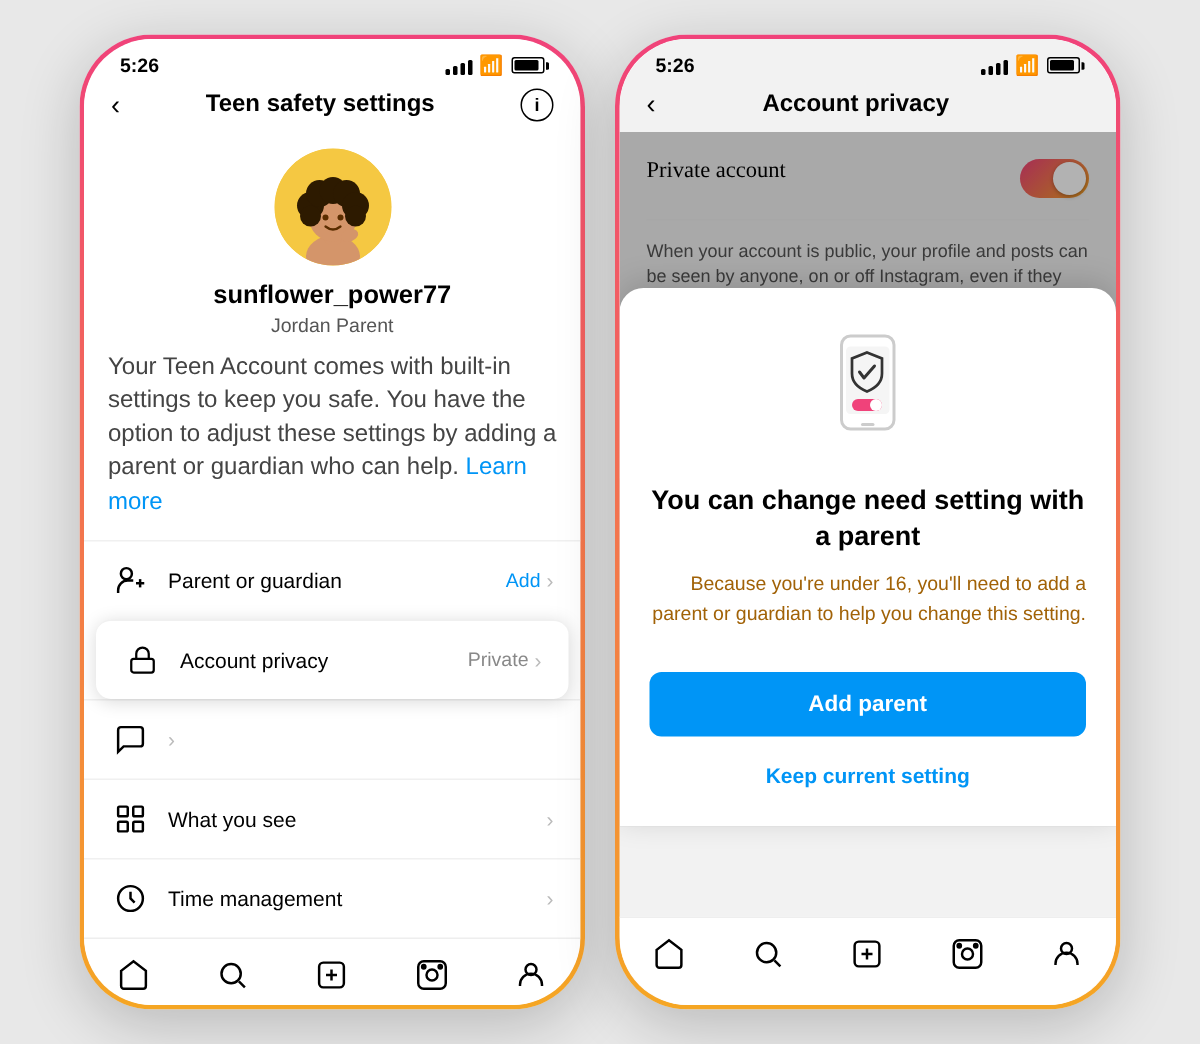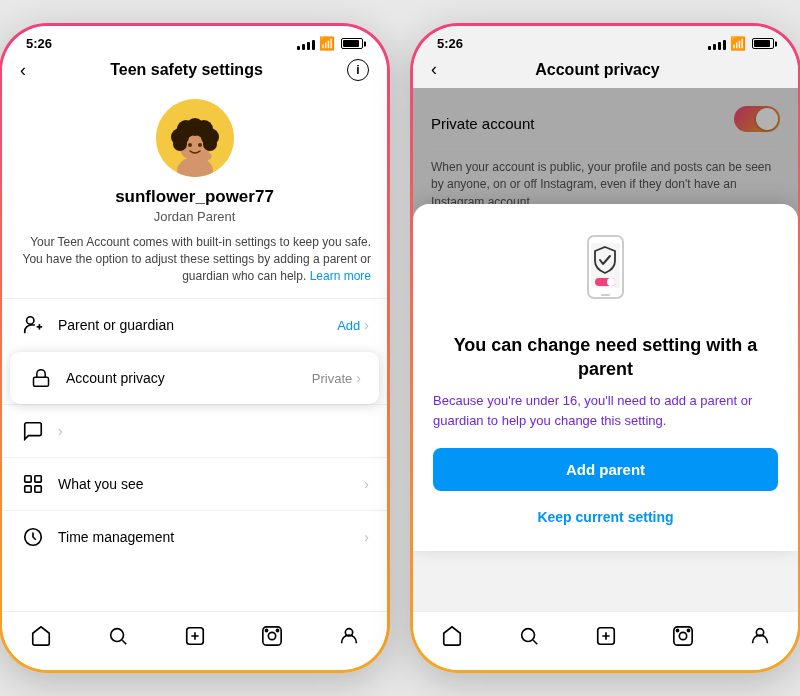--- a/index.html
+++ b/index.html
@@ -12,21 +12,21 @@
       height: 696px;
       font-family: -apple-system, BlinkMacSystemFont, 'Segoe UI', sans-serif;
     }
     .phones-container {
       display: flex;
       gap: 20px;
       align-items: center;
       padding: 20px;
     }
     .phone {
-      width: 391px;
+      width: 337px;
       height: 650px;
       border-radius: 48px;
       position: relative;
       overflow: hidden;
       background: #fff;
       box-shadow: 0 10px 40px rgba(0,0,0,0.2);
     }
     .phone-border-left {
       border: 3px solid transparent;
       background: linear-gradient(#fff, #fff) padding-box,
@@ -152,23 +152,23 @@
       font-size: 17px;
       font-weight: 700;
       color: #000;
     }
     .real-name {
       font-size: 13px;
       color: #555;
       margin-top: 2px;
     }
     .description {
-      font-size: 12px;
+      font-size: 16px;
       color: #444;
-      text-align: right;
+      text-align: left;
       margin-top: 10px;
       line-height: 1.4;
     }
     .learn-more {
       color: #0095f6;
       text-decoration: none;
     }
     .menu-section {
       flex: 1;
       padding: 0;
@@ -238,24 +238,25 @@
     .content-area {
       flex: 1;
       overflow: hidden;
       position: relative;
     }
     .privacy-content {
       padding: 0 18px;
     }
     .setting-row {
       display: flex;
-      align-items: flex-end;
+      align-items: flex-start;
       justify-content: space-between;
       padding: 14px 0;
       border-bottom: 1px solid #f0f0f0;
+      font-family: Liberation Serif, serif;
     }
     .setting-label {
       font-size: 15px;
       font-weight: 500;
       color: #000;
     }
     .toggle {
       width: 46px;
       height: 26px;
       background: linear-gradient(135deg, #f0427a, #f5a623);
@@ -314,24 +315,24 @@
     .modal-title {
       font-size: 18px;
       font-weight: 700;
       color: #000;
       text-align: center;
       margin-bottom: 10px;
       line-height: 1.3;
     }
     .modal-description {
       font-size: 13px;
-      color: #6d28d9;
-      text-align: left;
+      color: #a16207;
+      text-align: right;
       line-height: 1.5;
-      margin-bottom: 18px;
+      margin-bottom: 30px;
     }
     .add-parent-btn {
       width: 100%;
       background: #0095f6;
       color: #fff;
       border: none;
       border-radius: 8px;
       padding: 13px;
       font-size: 15px;
       font-weight: 600;

